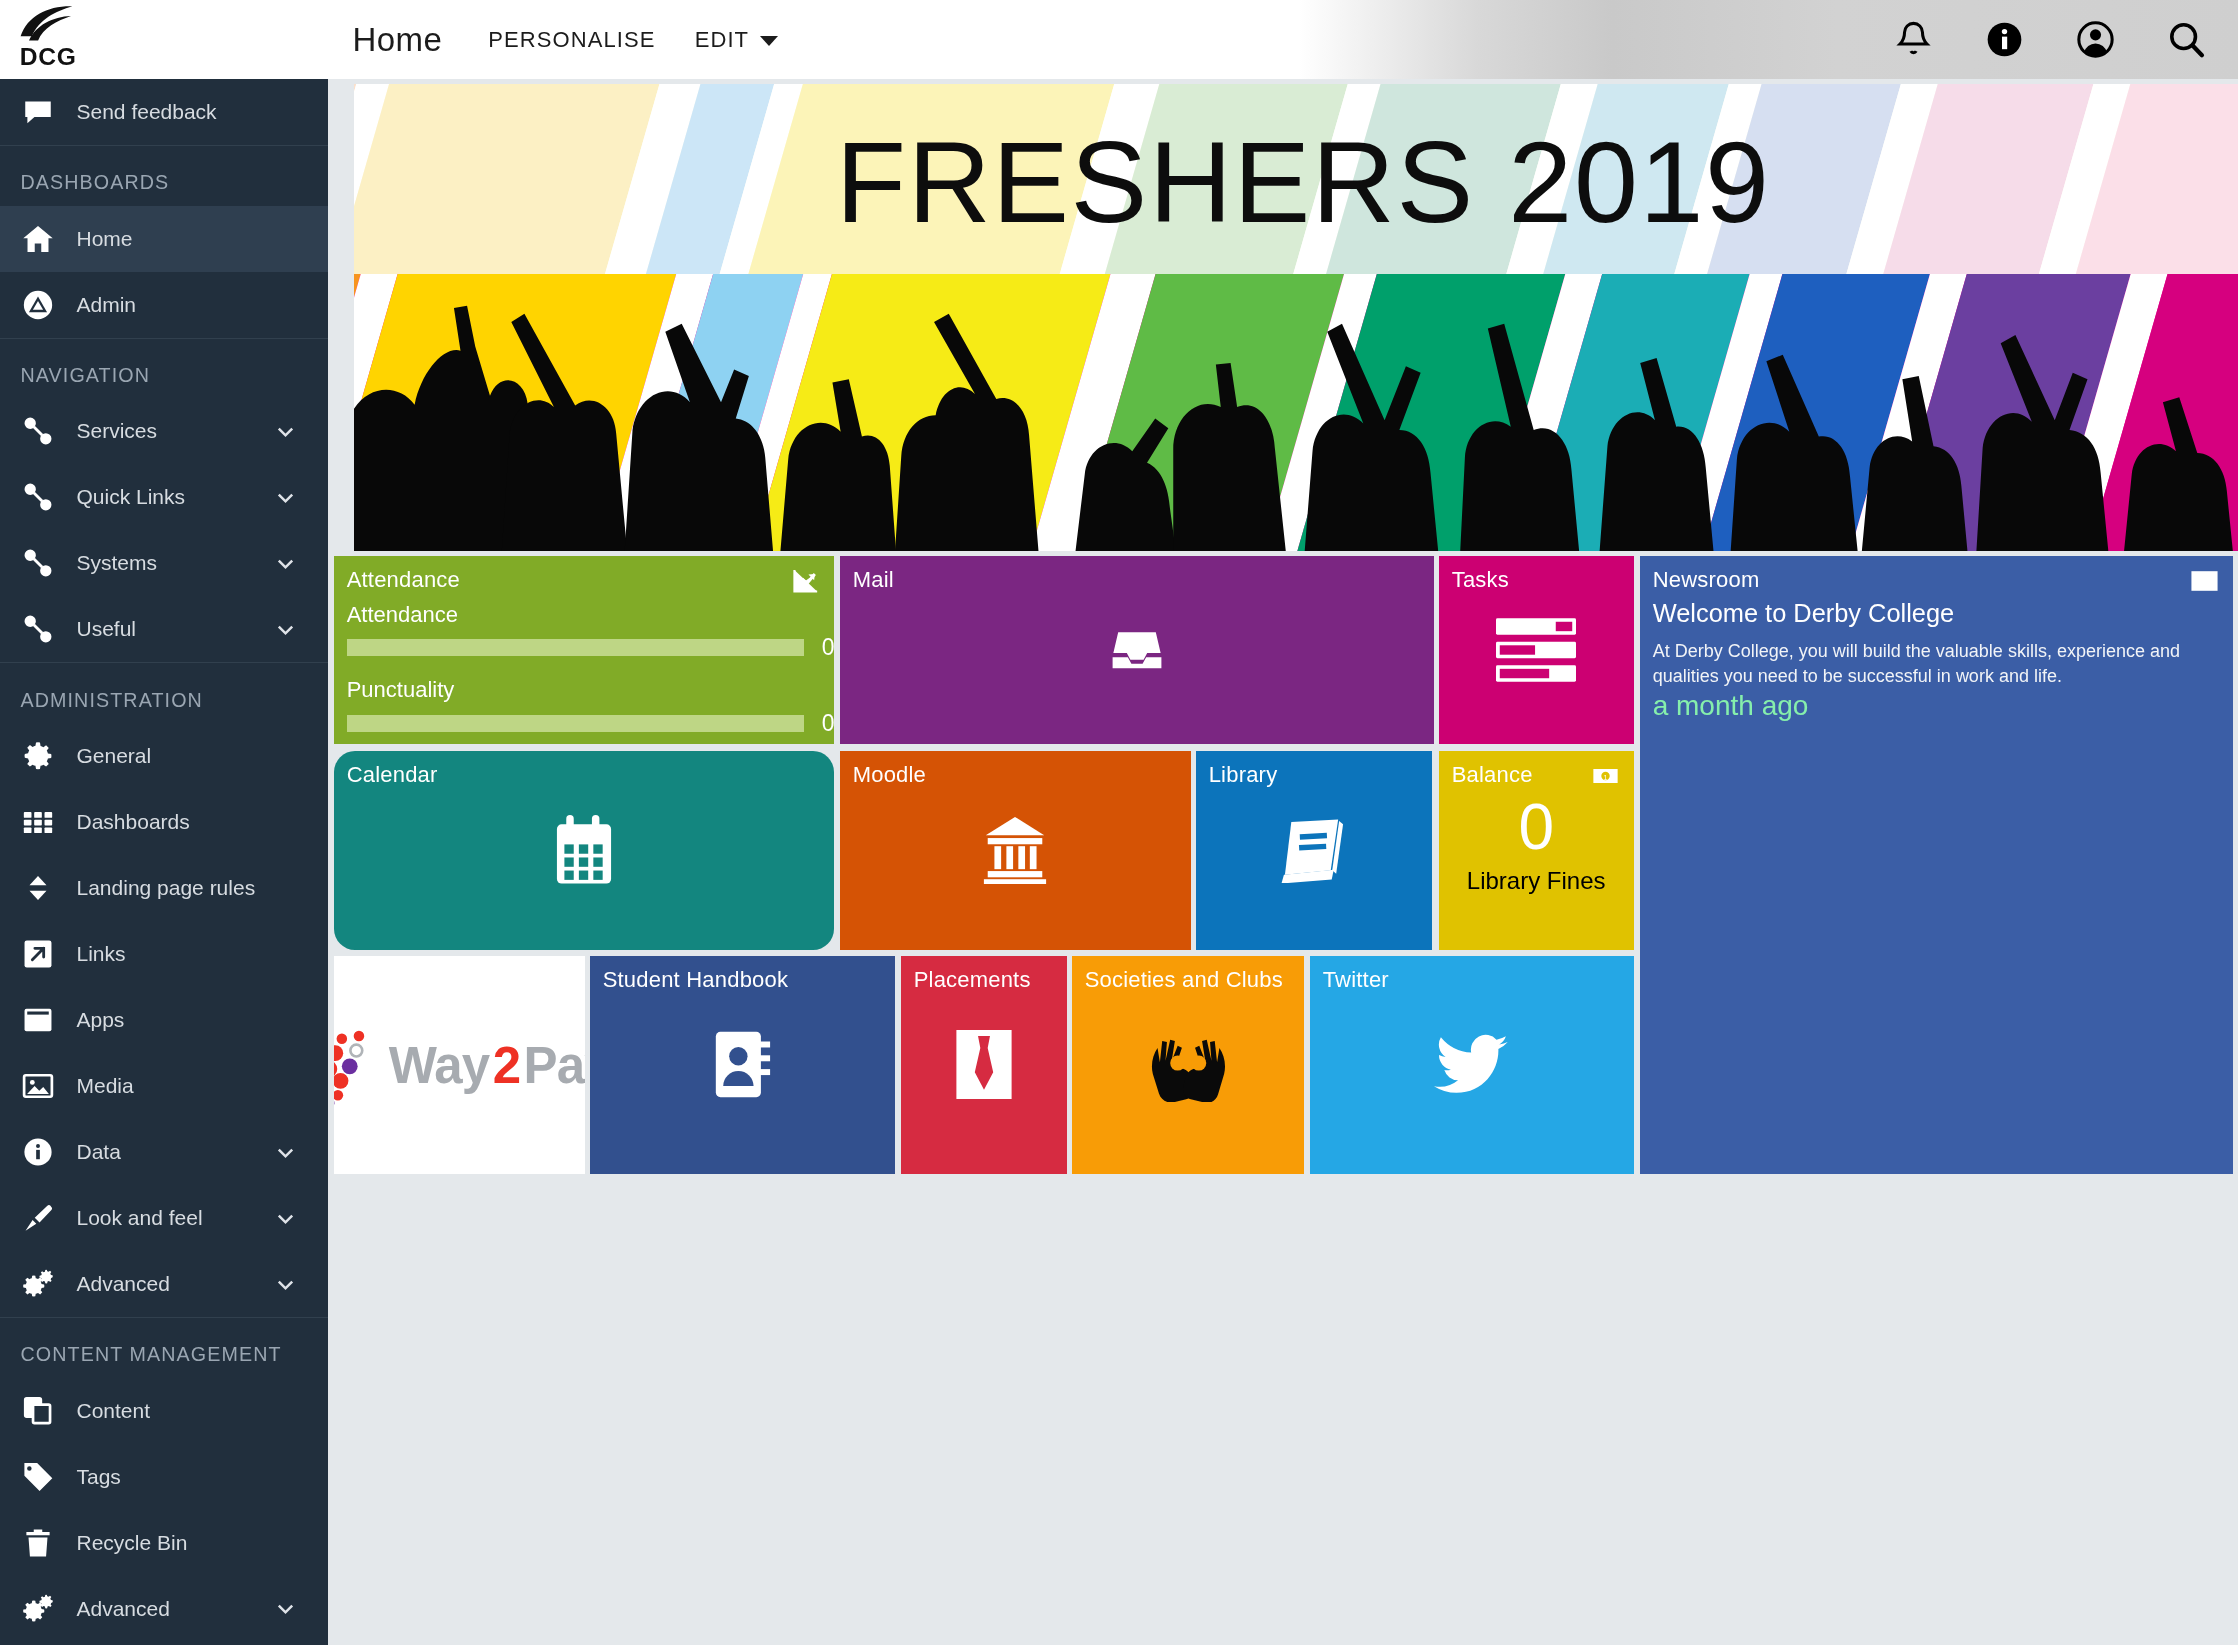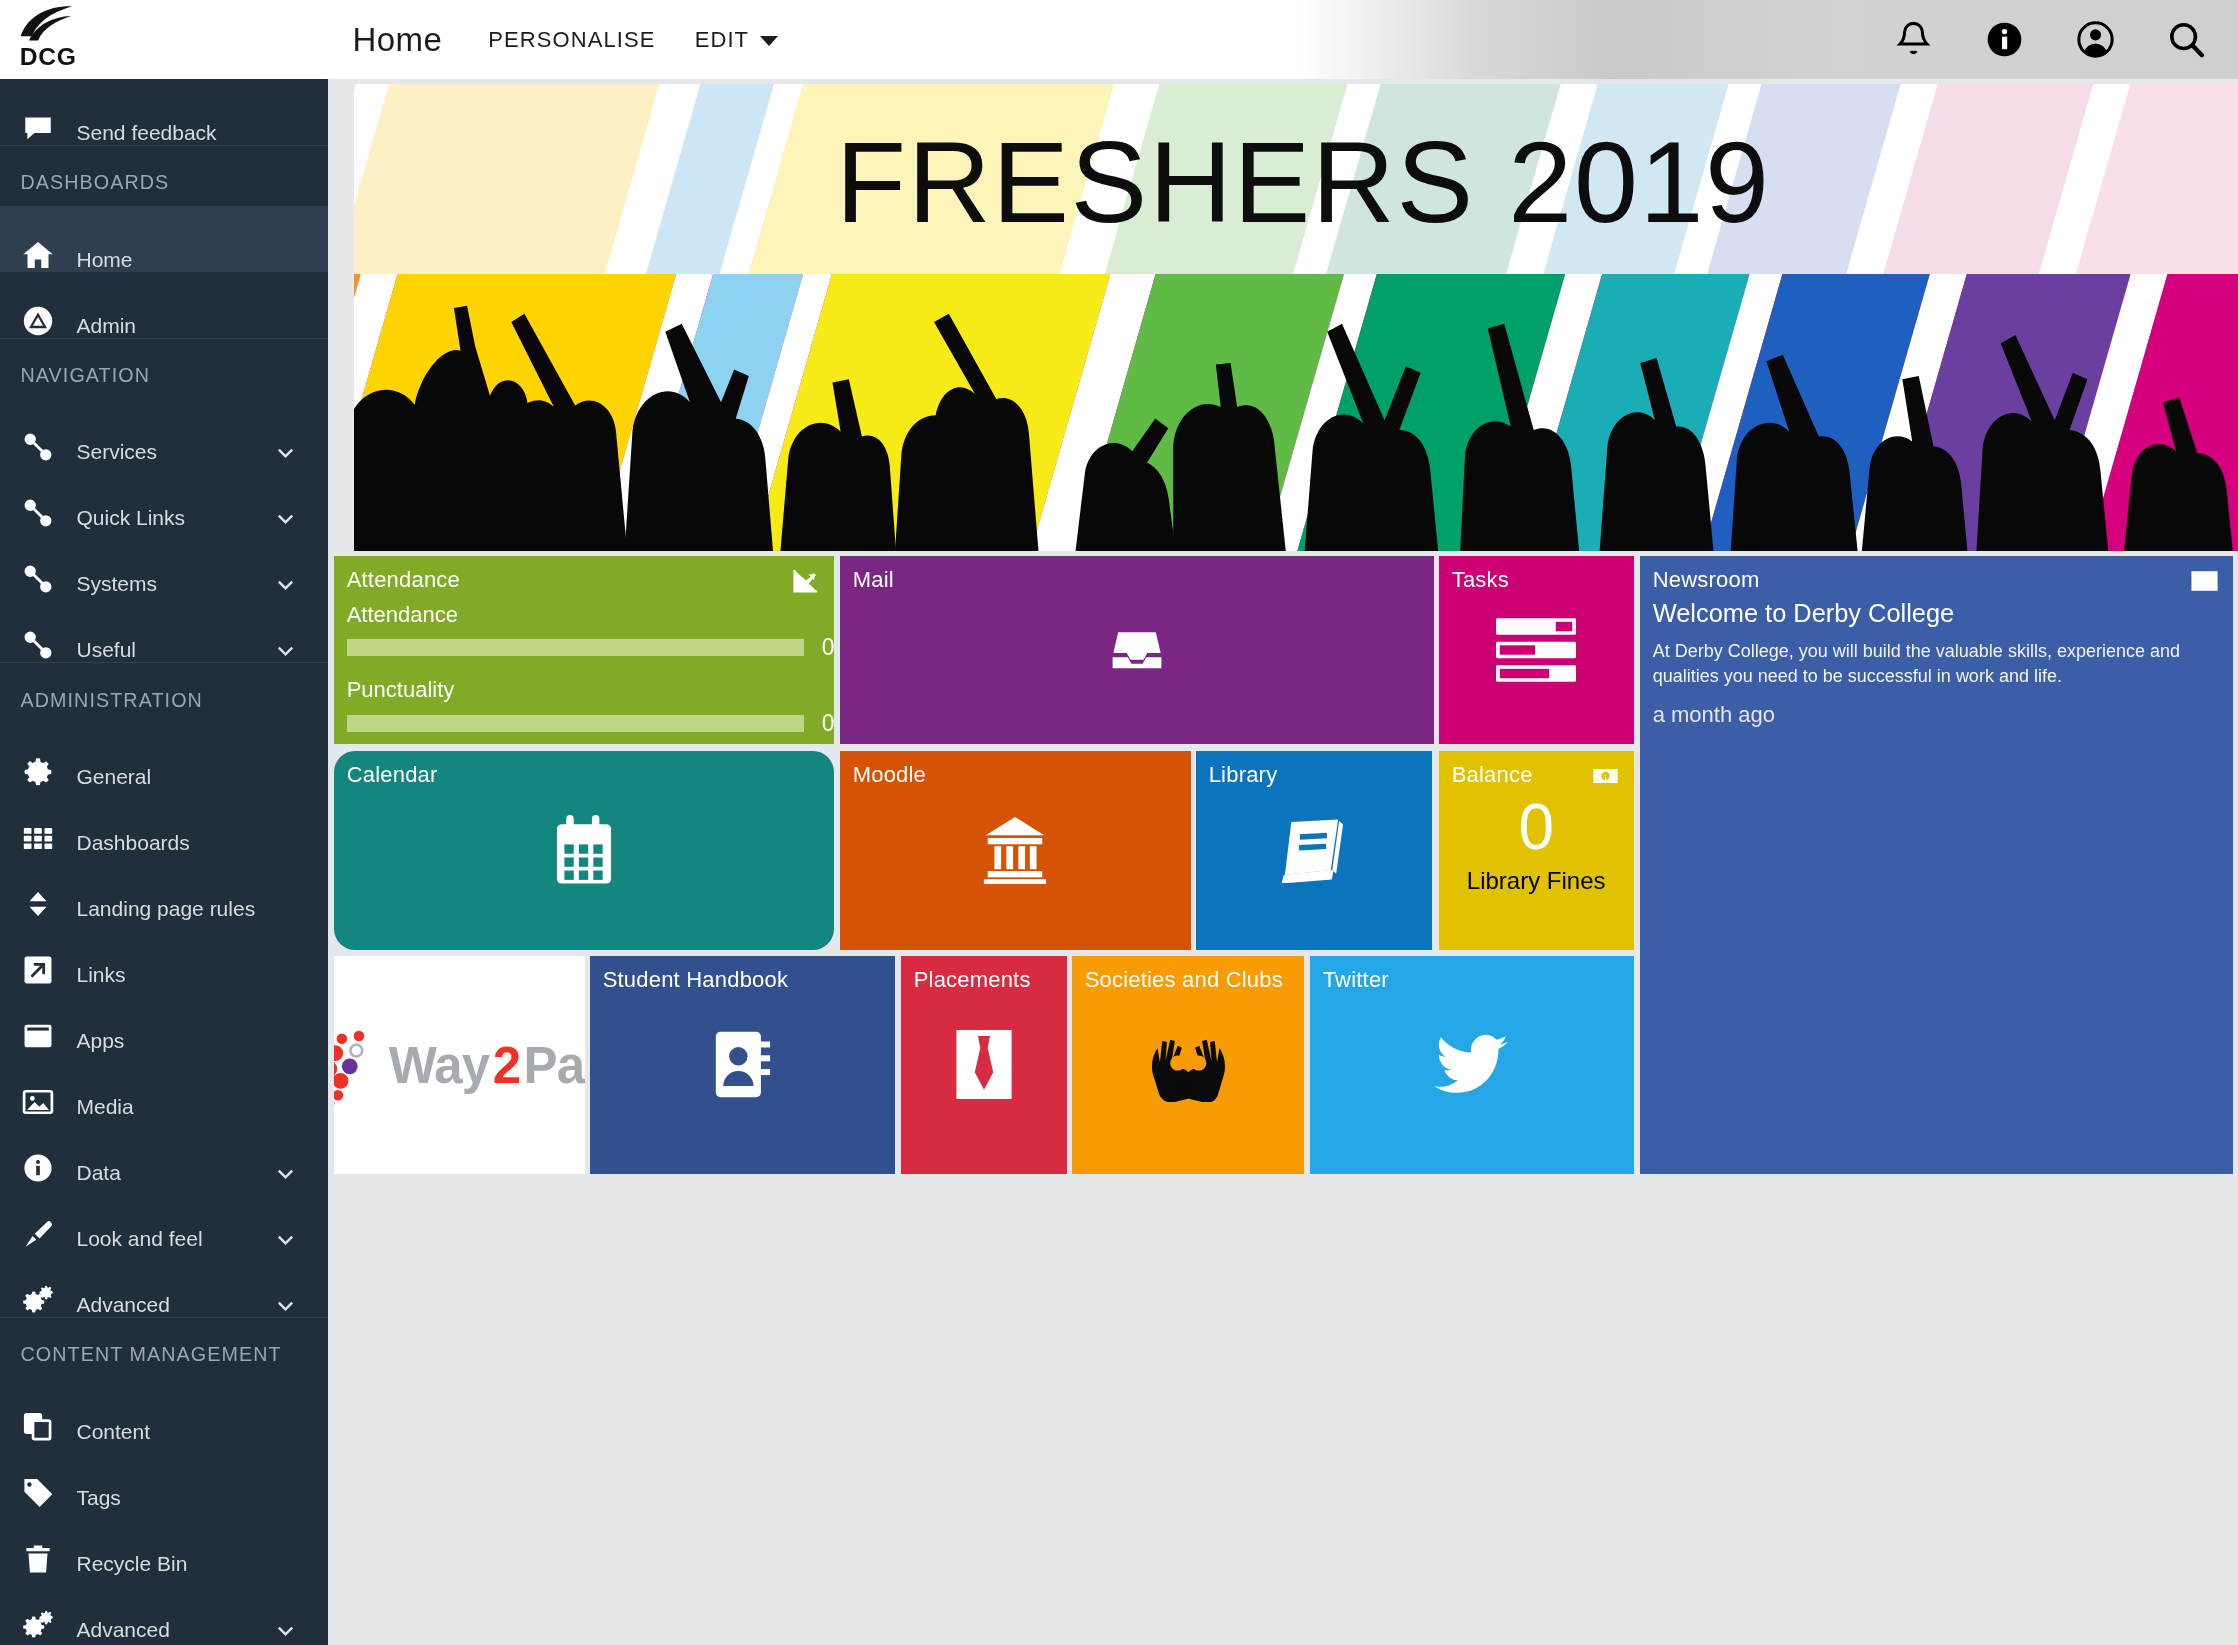--- a/index.html
+++ b/index.html
@@ -52,21 +52,21 @@
 
   
   .sidebar {
     position: absolute; top: 79px; left: 0;
     width: 328px; height: 1566px;
     background: #212f3d;
     overflow: hidden;
     z-index: 20;
   }
   .side-item {
-    display: flex; align-items: flex-end;
+    display: flex; align-items: center;
     height: 66px; padding-left: 20.5px;
     color: #d7dce1; font-size: 21px; font-weight: 400;
     position: relative;
   }
   .side-item.active { background: #2f3f50; }
   .side-item .ico {
     width: 34px; height: 34px; flex: 0 0 34px;
     display: flex; align-items: center; justify-content: center;
     margin-right: 22px;
   }
@@ -143,21 +143,21 @@
   .att-bar-wrap { display: flex; align-items: center; gap: 18px; margin-top: 6.6px; }
   .att-bar { height: 17px; background: #bed685; flex: 0 0 457px; }
   .att-pct { font-size: 23px; color: #fff; }
   .att-body { position: absolute; top: 46px; left: 13px; right: 13px; }
   .att-group { margin-bottom: 15.6px; }
 
   
   .news-body { position: absolute; top: 43px; left: 13px; right: 24.6px; }
   .news-head { font-size: 25.4px; color: #fff; margin-bottom: 11.5px; }
   .news-text { font-size: 18px; color: #f2f4f7; line-height: 1.37; }
-  .news-time { font-size: 22px; color: #e5e5e5; margin-top: 13px; }
+  .news-time { font-size: 28px; color: #86efac; margin-top: 1px; }
 
   
   .bal-value {
     position: absolute; top: 50%; left: 0; right: 0;
     transform: translateY(-55%);
     text-align: center;
   }
   .bal-num { font-size: 64px; font-weight: 300; color: #fff; line-height: 1; }
   .bal-sub { font-size: 24px; color: #000000; margin-top: 8.2px; }
 

